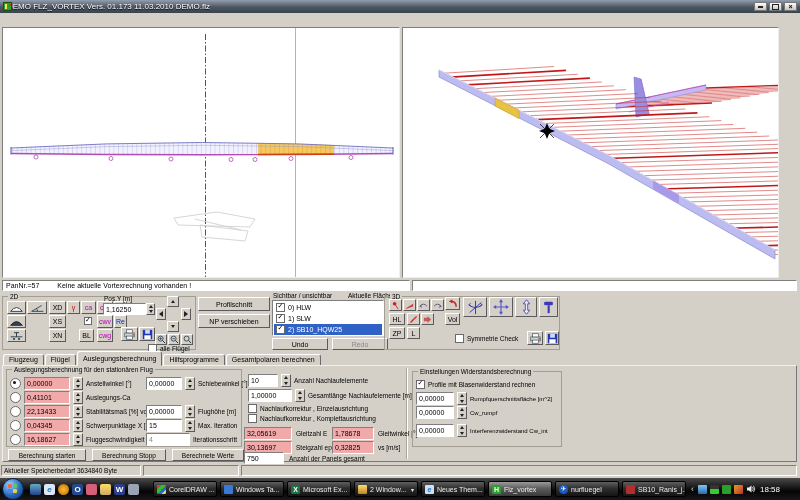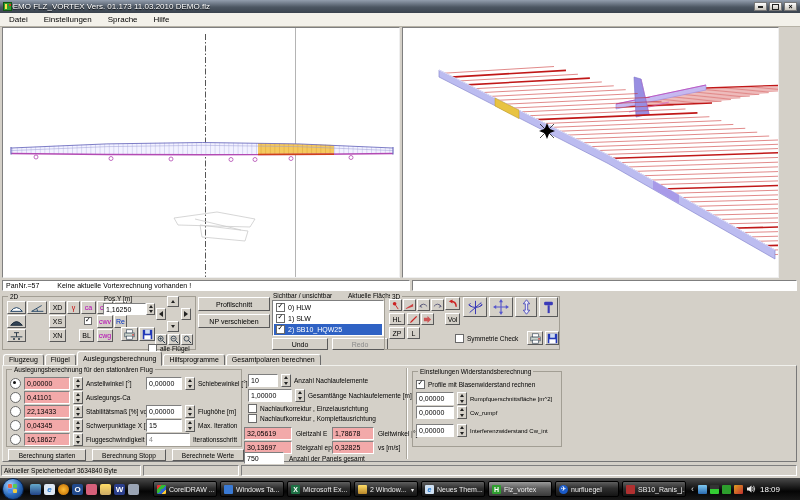--- a/index.html
+++ b/index.html
@@ -71,26 +71,20 @@
     <div style="flex:1"></div>
     <div class="winbtn">
         <b style="width:5px;border-bottom:2px solid #222"></b>
       </div>
     <div class="winbtn">
         <b style="width:5px;height:4px;border:1px solid #222"></b>
       </div>
     <div class="winbtn" style="font-weight:bold">×</div>
   </div>
 
-  <div class="a menubar">
-    <span>Datei</span>
-    <span>Einstellungen</span>
-    <span>Sprache</span>
-    <span>Hilfe</span>
-  </div>
 
   <div class="a panel" style="left:2px;top:27px;width:398px;height:251px">
     <svg width="396" height="249" viewBox="0 0 396 249">
       <defs>
         <pattern id="ribs" width="4.6" height="30" patternUnits="userSpaceOnUse">
           <path d="M0,0 V30" stroke="#8f8fd2" stroke-width="0.6"></path>
         </pattern>
         <pattern id="ribsO" width="4.6" height="30" patternUnits="userSpaceOnUse">
           <path d="M0,0 V30" stroke="#c8861e" stroke-width="0.6"></path>
         </pattern>
@@ -708,16 +702,16 @@
 
     <span style="color:#ddd;font-size:9px;margin:0 4px 0 2px">‹</span>
     <div class="trayicon" style="background:linear-gradient(#7ec8f0,#2a6ab0)"></div>
     <div class="trayicon" style="background:linear-gradient(to top,#3c3 50%,#333 50%)"></div>
     <div class="trayicon" style="background:#2d9e2d"></div>
     <div class="trayicon" style="background:linear-gradient(135deg,#e0a020,#c03030)"></div>
     <svg width="10" height="10" viewBox="0 0 10 10" style="margin-right:4px">
         <path d="M1,3.5 H3 L5.5,1.5 V8.5 L3,6.5 H1 Z" fill="#eee"></path>
         <path d="M6.5,3 Q8,5 6.5,7 M7.5,1.8 Q10,5 7.5,8.2" stroke="#eee" fill="none" stroke-width="0.8"></path>
       </svg>
-    <span style="color:#fff;font-size:8px;margin-right:6px">18:09</span>
+    <span style="color:#fff;font-size:8px;margin-right:6px">18:58</span>
   </div>
 
 </div>
 
 </body></html>

